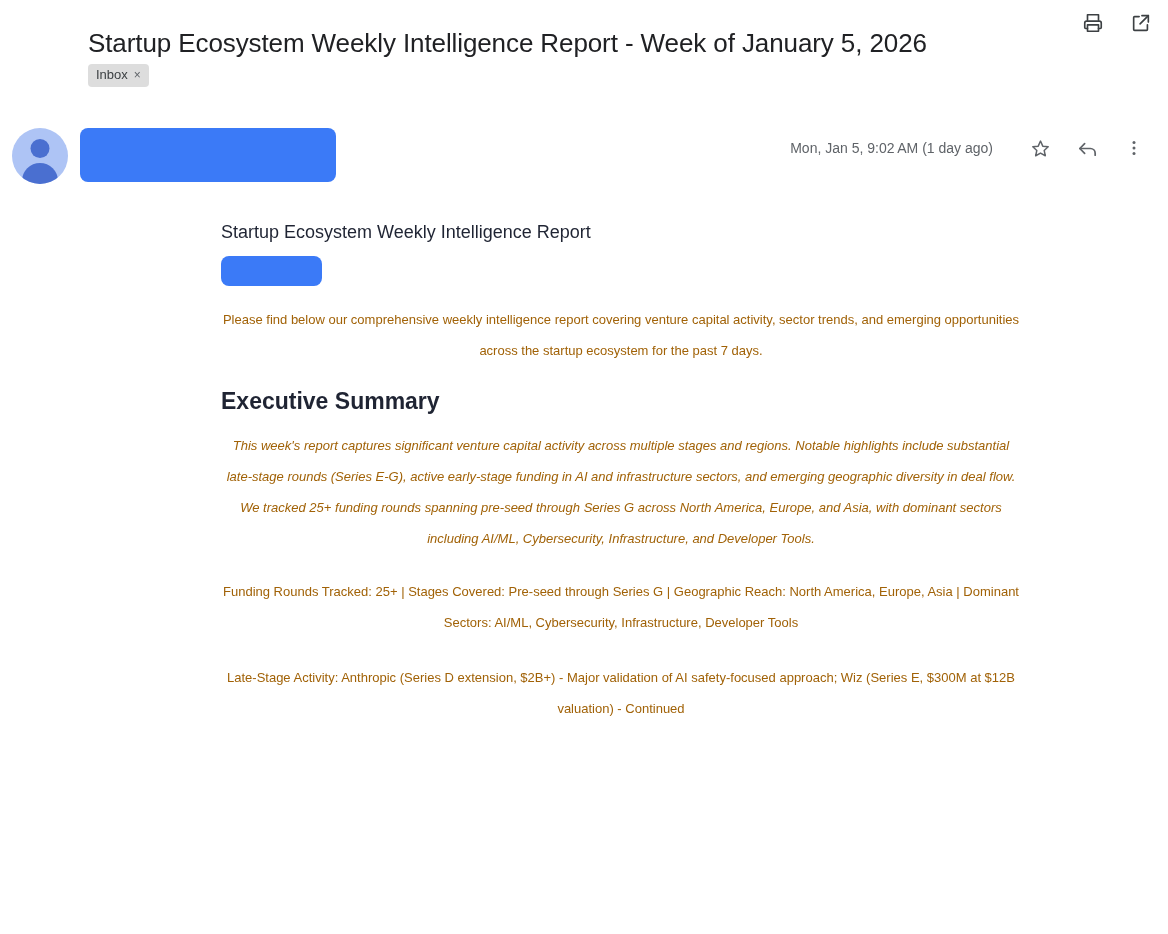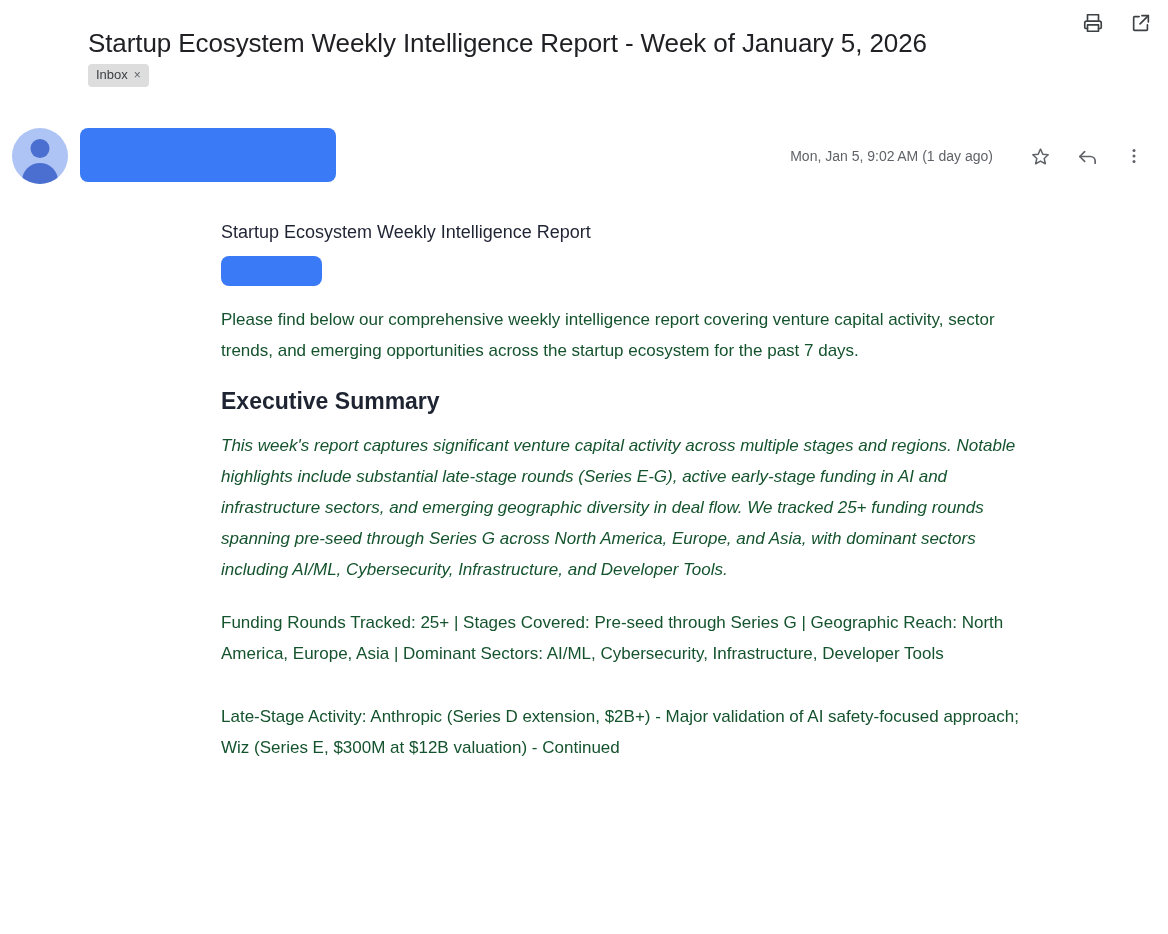--- a/index.html
+++ b/index.html
@@ -134,21 +134,21 @@
     position: absolute;
     left: 80px;
     top: 0;
     width: 256px;
     height: 54px;
   }
 
   .meta-right {
     position: absolute;
     right: 14px;
-    top: 8px;
+    top: 0;
     display: flex;
     align-items: center;
     gap: 7px;
   }
 
   .timestamp {
     font-size: 14px;
     line-height: 20px;
     color: #5f6368;
     margin-right: 20px;
@@ -181,37 +181,38 @@
     margin-bottom: 10px;
   }
 
   .body-redact {
     width: 101px;
     height: 30px;
     margin-bottom: 18px;
   }
 
   .para {
-    font-size: 17px;
+    font-size: 13px;
     line-height: 31px;
-    color: #14532d;
+    color: #a16207;
     margin-bottom: 22px;
+    text-align: center;
   }
 
   .para.wide { width: 800px; font-style: italic; }
 
   .section-heading {
     font-size: 23px;
     line-height: 26px;
     font-weight: 700;
     color: #1f2433;
     margin-bottom: 16px;
   }
 
-  .tight { margin-bottom: 32px; }
+  .tight { margin-bottom: 24px; }
 </style>
 </head>
 <body>
 
 <div class="mail-view">
 
   <div class="header-row">
     <div class="subject-block">
       <div class="subject-title">Startup Ecosystem Weekly Intelligence Report - Week of January 5, 2026</div>
       <div class="label-chip">

